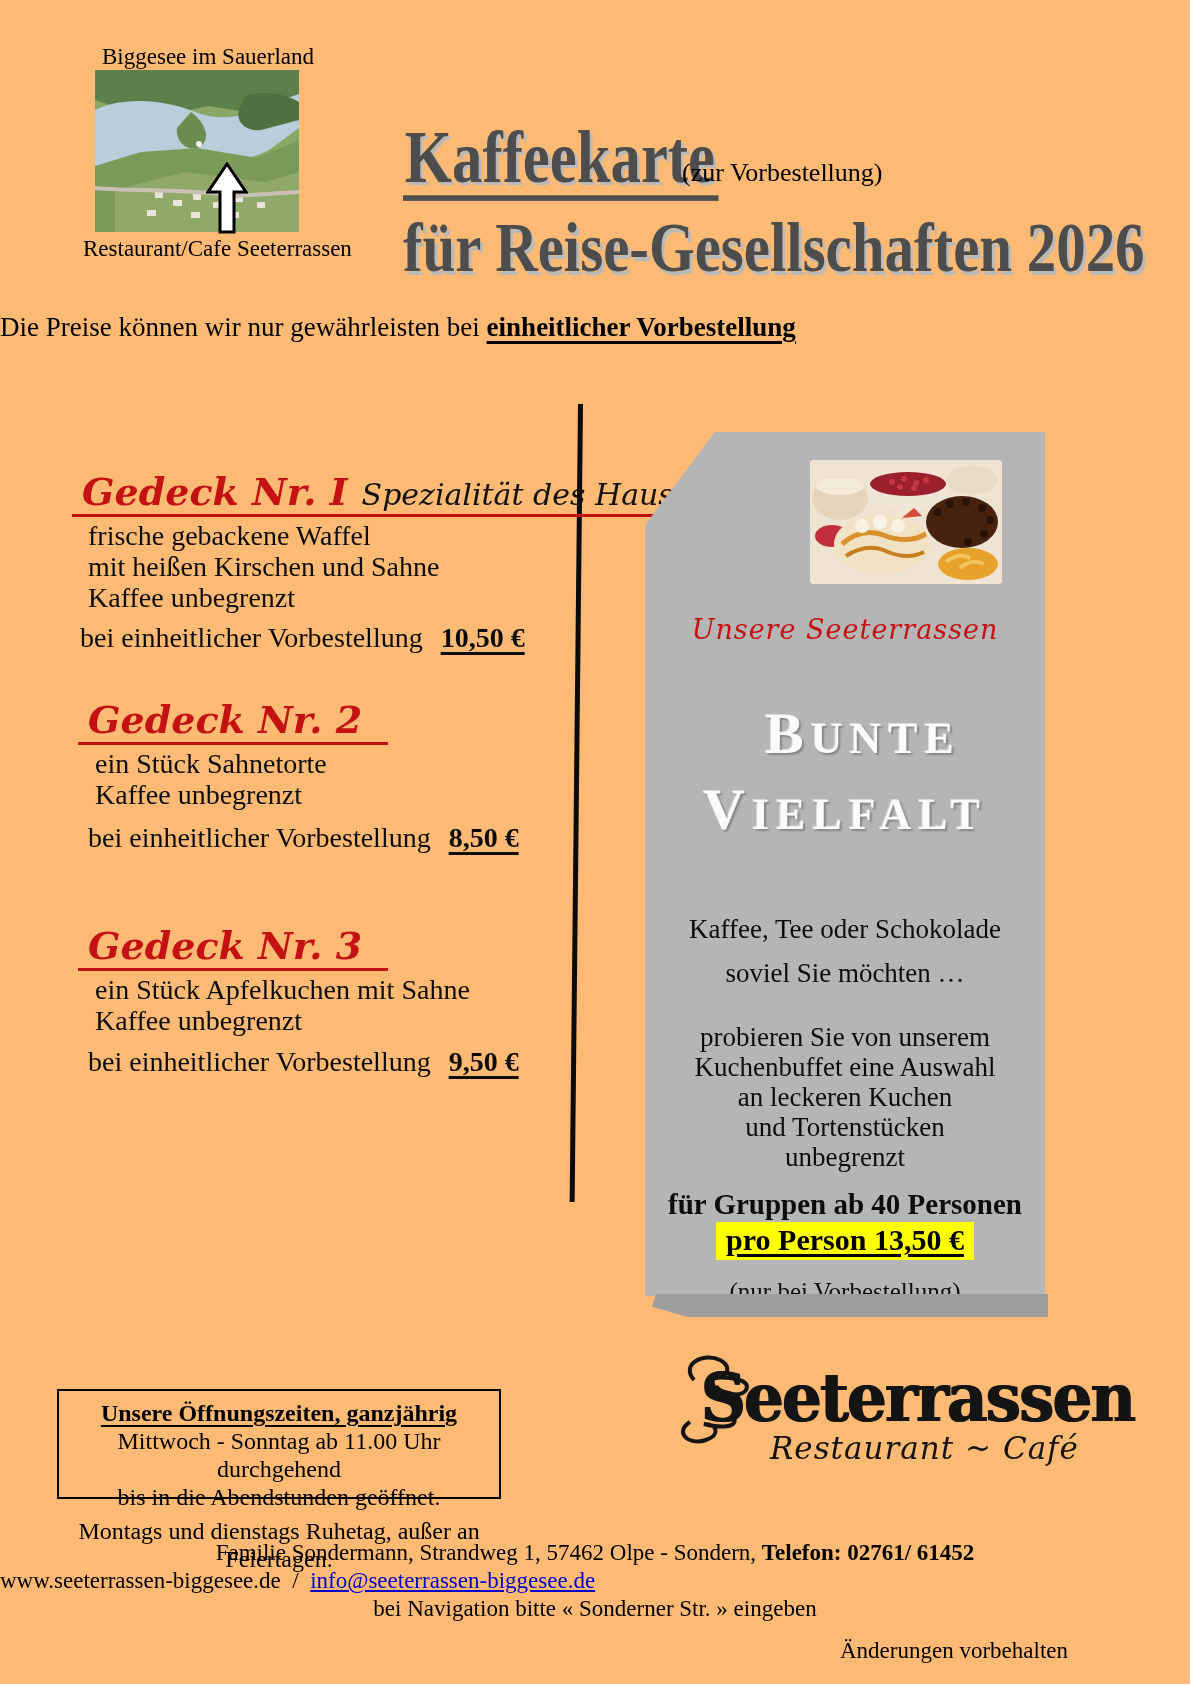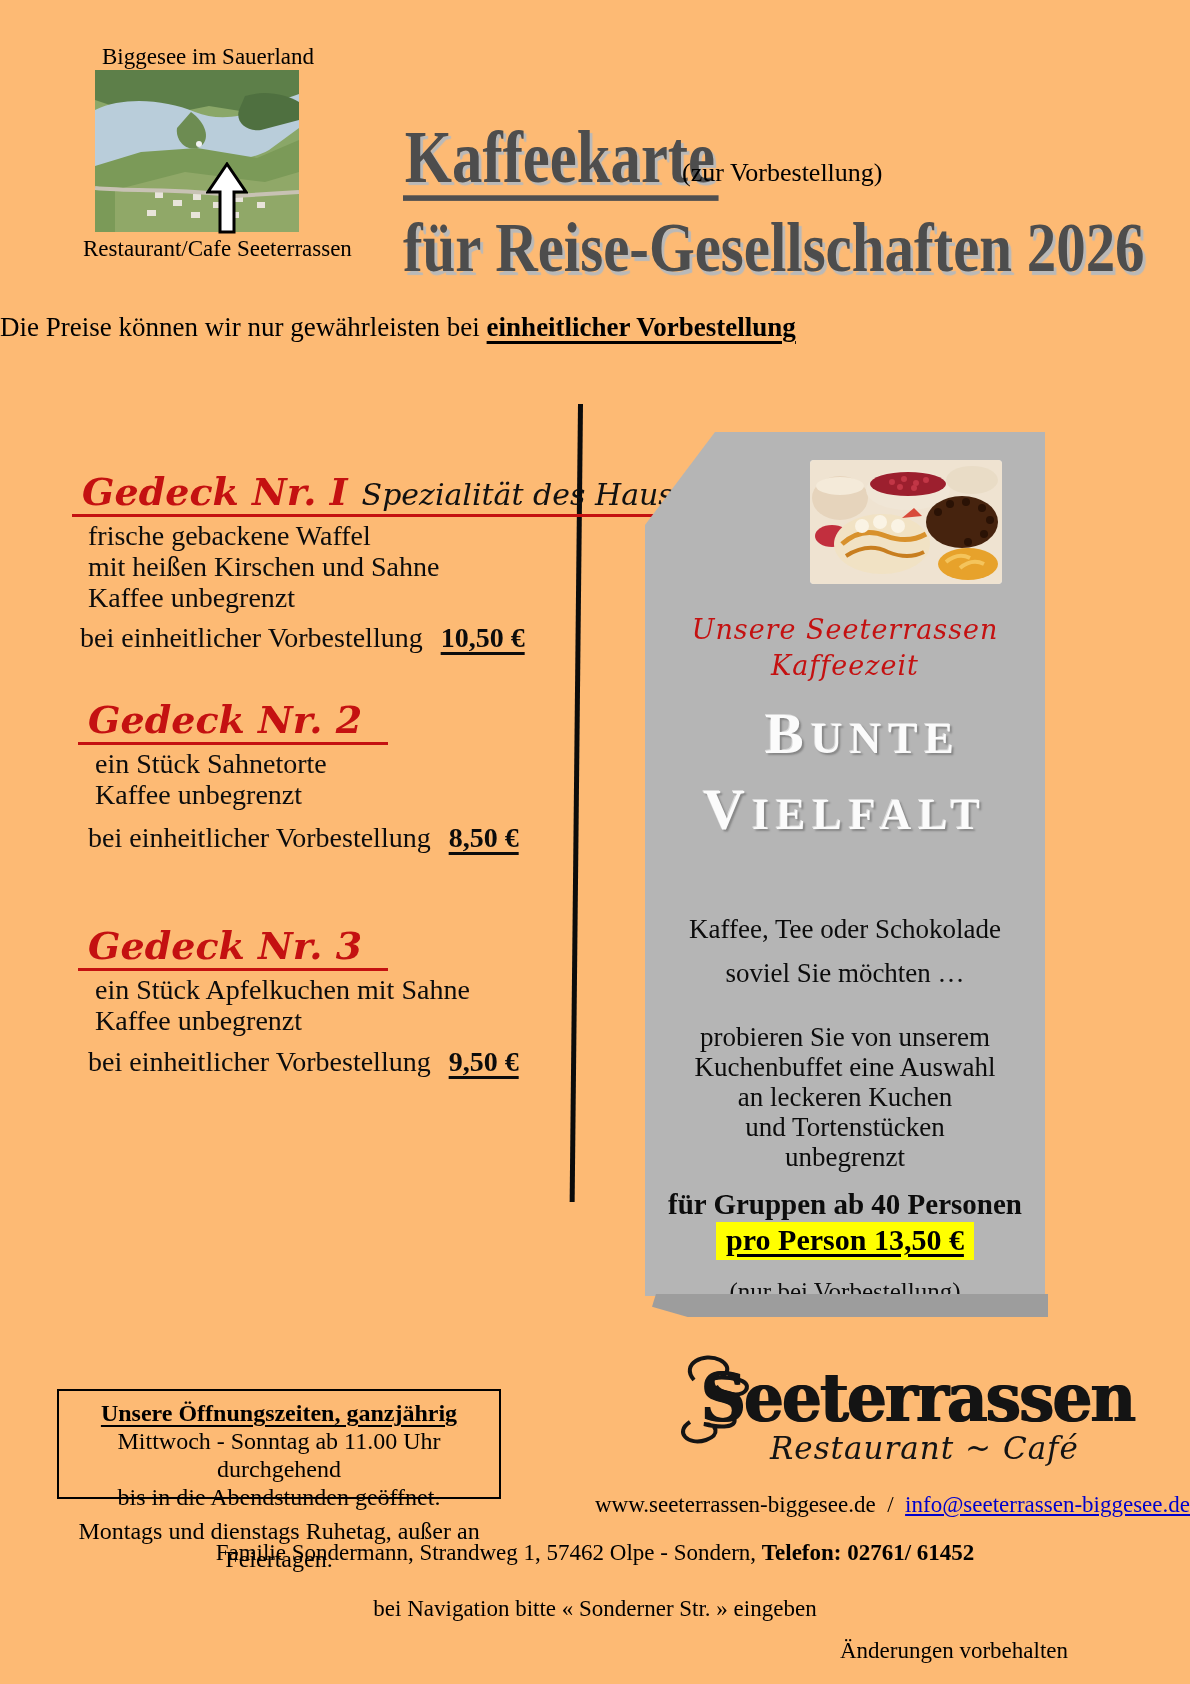--- a/index.html
+++ b/index.html
@@ -69,21 +69,21 @@
   .logo-swirl{position:absolute;left:664px;top:1350px;width:110px;height:100px;}
   .logo-name{position:absolute;left:700px;top:1358px;font-size:64px;font-weight:bold;
     font-family:"DejaVu Serif", serif;letter-spacing:-2px;color:#141414;
     transform:scale(.98,1.05);transform-origin:left top;text-shadow:1.5px 0 0 #141414;}
   .logo-sub{position:absolute;left:770px;top:1430px;font-size:31px;font-style:italic;
     font-family:"DejaVu Serif", serif;color:#141414;letter-spacing:1px;}
 
   
   .footer-line1{position:absolute;left:0;top:1540px;width:1190px;text-align:center;font-size:23px;}
   .footer-line1 b{font-weight:bold;}
-  .footer-line2{position:absolute;left:0;top:1492px;width:1190px;text-align:right;font-size:23px;}
+  .footer-line2{position:absolute;left:0;top:1568px;width:1190px;text-align:left;font-size:23px;}
   .footer-link{color:#0000cc;text-decoration:underline;}
   .footer-line3{position:absolute;left:0;top:1596px;width:1190px;text-align:center;font-size:23px;}
   .changes-note{position:absolute;right:122px;top:1638px;font-size:23px;}
 </style>
 </head>
 <body>
 
 <div class="page">
 
   <div class="photo-caption-top">Biggesee im Sauerland</div>
@@ -193,21 +193,20 @@
             <circle cx="52" cy="66" r="7"></circle>
             <circle cx="70" cy="62" r="7"></circle>
             <circle cx="88" cy="66" r="7"></circle>
           </g>
         <path d="M92,58 l12,-10 8,8 z" fill="#d84a3a"></path>
         <ellipse cx="158" cy="104" rx="30" ry="16" fill="#e7a22b"></ellipse>
         <path d="M136,102 q12,-10 24,-4 M150,108 q12,-10 24,-4" stroke="#f4c45c" stroke-width="4" fill="none"></path>
       </svg>
     </div>
     <div class="panel-script" style="top:182px;">Unsere Seeterrassen</div>
-    <div class="panel-script" style="top:218px;">Kaffeezeit</div>
 
     <div class="bigword" style="top:268px;padding-left:18px;">
       <span class="cap">B</span><span>UNTE</span>
     </div>
     <div class="bigword" style="top:344px;">
       <span class="cap">V</span><span>IELFALT</span>
     </div>
 
     <div class="panel-text" style="top:482px;">
       <div>Kaffee, Tee oder Schokolade</div>

